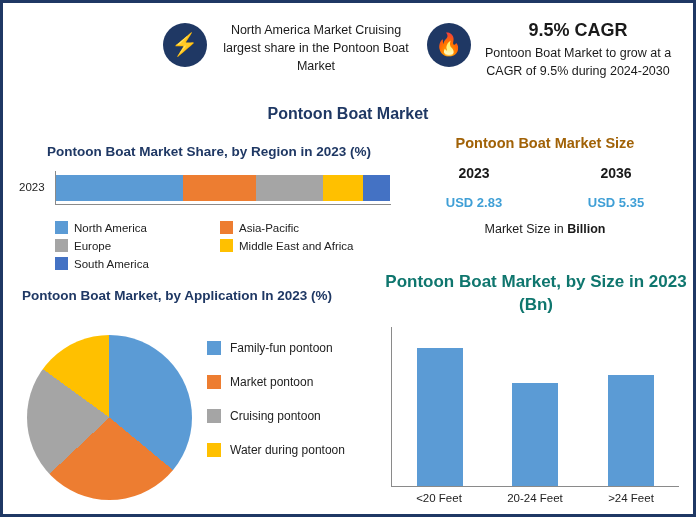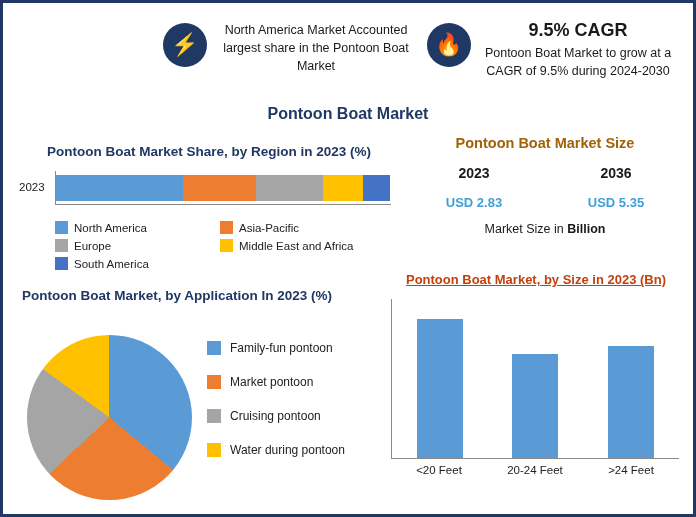--- a/index.html
+++ b/index.html
@@ -255,25 +255,24 @@
   }
 
   
   .sizebar-block {
     position: absolute;
     left: 380px; top: 268px;
     width: 306px;
   }
   .sizebar-title {
     text-align: center;
-    font-size: 13px;
-    font-weight: bold;
-    color: #c2410c;
+    font-size: 17px;
+    font-weight: bold;
+    color: #0f766e;
     line-height: 1.35;
-    text-decoration: underline;
   }
   .sizebar-chart {
     position: relative;
     margin-top: 10px;
     left: 8px;
     width: 288px;
     height: 160px;
     border-left: 1px solid #8a8a8a;
     border-bottom: 1px solid #8a8a8a;
     box-sizing: border-box;
@@ -304,21 +303,21 @@
 </style>
 </head>
 <body>
 
 <div id="page">
 
   <div class="header">
 
 
     <div class="badge-circle hdr-item1-icon">⚡</div>
-    <div class="hdr-text hdr-text1">North America Market Accounted largest share in the Pontoon Boat Market</div>
+    <div class="hdr-text hdr-text1">North America Market Cruising largest share in the Pontoon Boat Market</div>
 
     <div class="badge-circle hdr-item2-icon">🔥</div>
     <div class="hdr-text hdr-text2">
       <span class="cagr-title">9.5% CAGR</span>
       <span>Pontoon Boat Market to grow at a CAGR of 9.5% during 2024-2030</span>
     </div>
   </div>
 
   <div class="main-title">Pontoon Boat Market</div>
 

